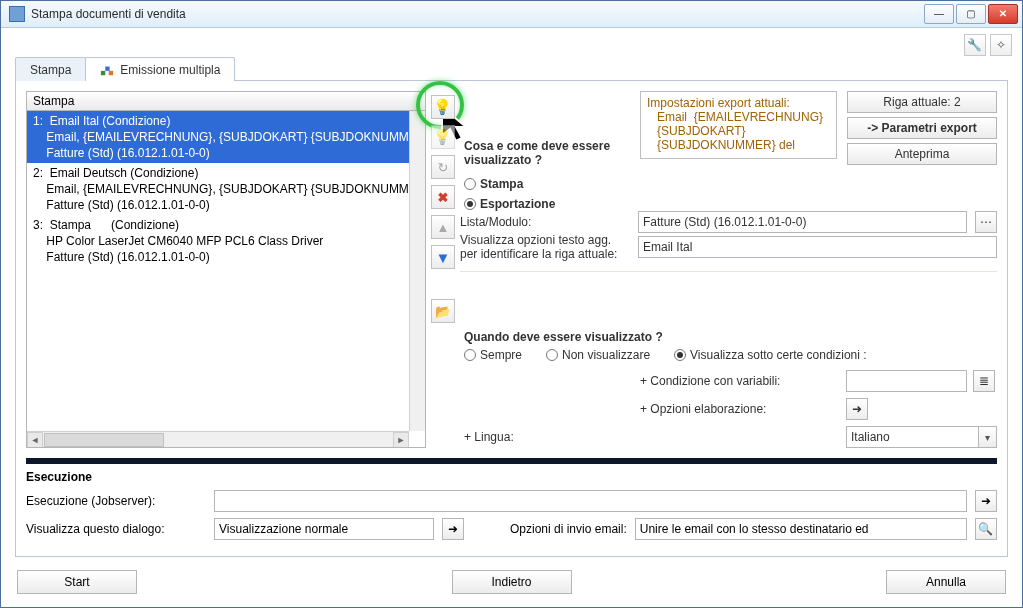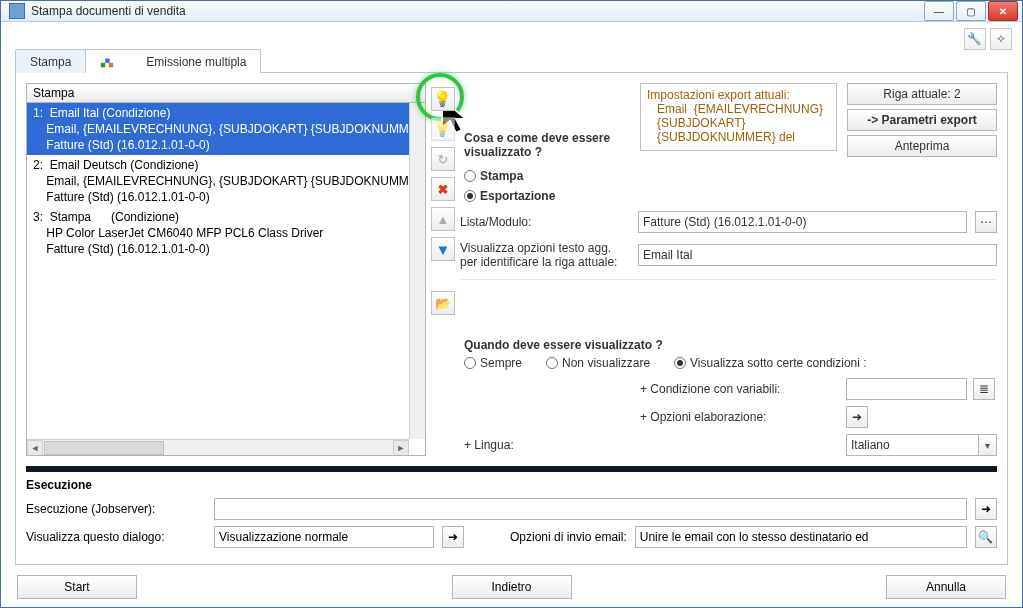--- a/index.html
+++ b/index.html
@@ -8,21 +8,21 @@
   .titlebar { height:30px; background:linear-gradient(#f6fafe,#dfeefb); border-bottom:1px solid #b8cde2; display:flex; align-items:center; padding:0 4px 0 8px; }
   .titlebar .app-icon { width:16px; height:16px; background:#6fa0d6; border:1px solid #3b6fa8; margin-right:6px; }
   .titlebar .title { font-size:12px; color:#2b2b2b; flex:1; }
   .winbtn { width:30px; height:20px; margin-left:2px; border:1px solid #8aa8c8; border-radius:2px; background:linear-gradient(#fdfdfd,#e4eef8); display:flex; align-items:center; justify-content:center; font-size:10px; color:#2b2b2b; cursor:default; }
   .winbtn.close { background:linear-gradient(#f47a6f,#d43c2a); color:#fff; border-color:#a33125; font-weight:bold; }
   .toolbar-top { height:34px; display:flex; justify-content:flex-end; align-items:flex-start; padding:6px 10px 0 0; gap:4px; }
   .iconbtn { width:22px; height:22px; border:1px solid #c7c7c7; background:linear-gradient(#fff,#eee); display:flex; align-items:center; justify-content:center; font-size:12px; color:#666; }
   .content { flex:1; padding:0 14px 10px 14px; display:flex; flex-direction:column; }
   .tabs { display:flex; align-items:flex-end; height:26px; margin-top:-4px; }
   .tab { height:24px; padding:0 14px; border:1px solid #b9c6d6; border-bottom:none; background:#eaf1f8; font-size:12px; color:#333; display:flex; align-items:center; border-top-left-radius:2px; border-top-right-radius:2px; position:relative; top:1px; margin-right:-1px; cursor:default; }
-  .tab.active { background:#fff; z-index:2;gap:26px; }
+  .tab.active { background:#fff; z-index:2; }
   .tab .ticon { width:14px; height:14px; margin-right:6px; }
   .panel { flex:1; border:1px solid #b9c6d6; background:#fff; padding:10px; display:flex; flex-direction:column; gap:10px; }
   .upper { display:flex; gap:2px; }
   .listwrap { width:400px; display:flex; flex-direction:column; }
   .listhdr { height:20px; border:1px solid #b5b5b5; background:linear-gradient(#fff,#eaeaea); font-size:12px; padding:0 6px; display:flex; align-items:center; }
   .listbox { flex:1; border:1px solid #b5b5b5; border-top:none; background:#fff; overflow:hidden; position:relative; }
   .listinner { position:absolute; inset:0 16px 16px 0; overflow:hidden; }
   .lrow { font-size:12px; line-height:16px; padding:2px 6px; white-space:pre; color:#000; }
   .lrow.sel { background:#2e6bd6; color:#fff; }
   .scroll-h { position:absolute; left:0; right:16px; bottom:0; height:16px; background:#f0f0f0; border-top:1px solid #d0d0d0; display:flex; }
@@ -44,21 +44,21 @@
   .leftcol { display:flex; flex-direction:column; gap:6px; width:170px; padding-left:4px;}
   .radiorow { display:flex; align-items:center; gap:4px; font-size:12px; }
   .radiorow .r { width:12px; height:12px; border:1px solid #777; border-radius:50%; display:flex; align-items:center; justify-content:center; }
   .radiorow .r.on::after { content:""; width:6px; height:6px; border-radius:50%; background:#333; display:block; }
   .rbold { font-weight:bold; }
   .midcol { flex:1; display:flex; flex-direction:column; gap:4px; }
   .exportbox { border:1px solid #bfbfbf; background:#fff; padding:4px 6px; font-size:12px; color:#a16207; height:68px; overflow:hidden; }
   .rcol { width:150px; display:flex; flex-direction:column; gap:4px; }
   .textinp { height:22px; border:1px solid #b5b5b5; background:#fff; font-size:12px; padding:0 4px; display:flex; align-items:center; overflow:hidden; white-space:nowrap; }
   .btnlook { height:22px; border:1px solid #b5b5b5; background:linear-gradient(#fff,#ececec); font-size:12px; display:flex; align-items:center; justify-content:center; padding:0 6px; cursor:default; }
-  .row2 { display:flex; align-items:center; gap:8px; margin-top:8px;justify-content:center; }
+  .row2 { display:flex; align-items:center; gap:8px; margin-top:0;justify-content:center; }
   .row2 .lab { width:170px; }
   .row2 .inp { flex:1; }
   .icon22 { width:22px; height:22px; border:1px solid #b5b5b5; background:linear-gradient(#fff,#ececec); display:flex; align-items:center; justify-content:center; font-size:12px;}
   .divider { height:1px; background:#e9e4da; margin:10px 0; }
   .condgrid { display:grid; grid-template-columns:170px 200px 1fr 24px; row-gap:6px; column-gap:6px; align-items:center; font-size:12px; padding-left:4px;}
   .yellowinp { background:#fdf9d6; }
   .dropdown { display:flex; }
   .dropdown .dval { flex:1; }
   .dropdown .darrow { width:18px; border:1px solid #b5b5b5; border-left:none; background:linear-gradient(#fff,#ececec); display:flex; align-items:center; justify-content:center; font-size:10px; color:#555; }
   .exec { border-top:6px solid #0f172a; padding-top:6px; }

